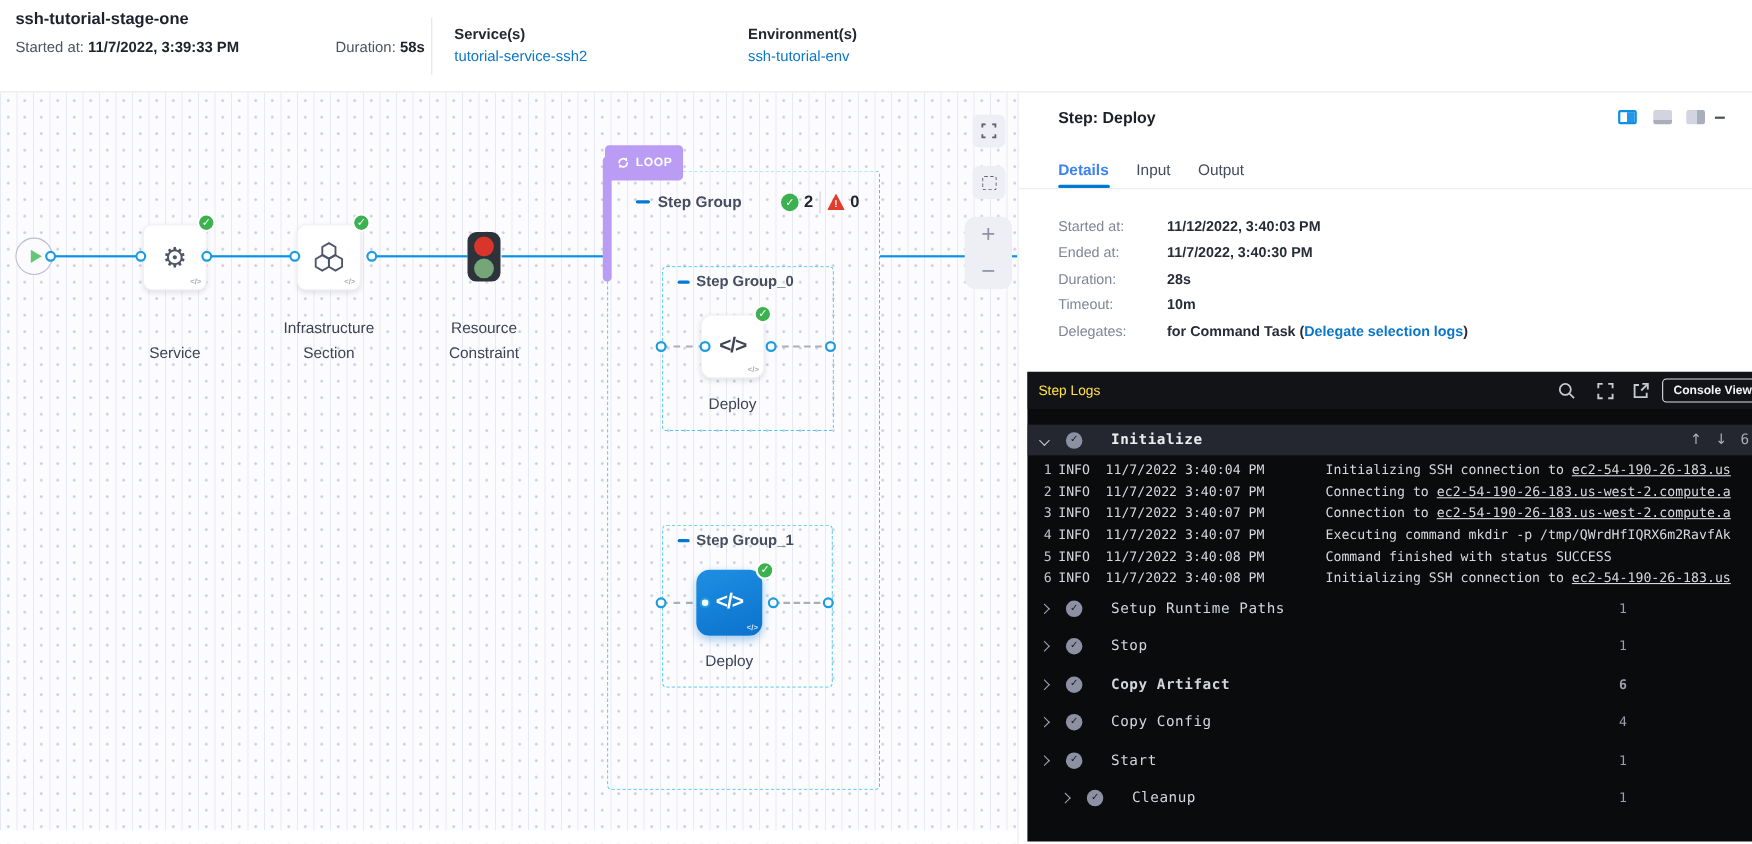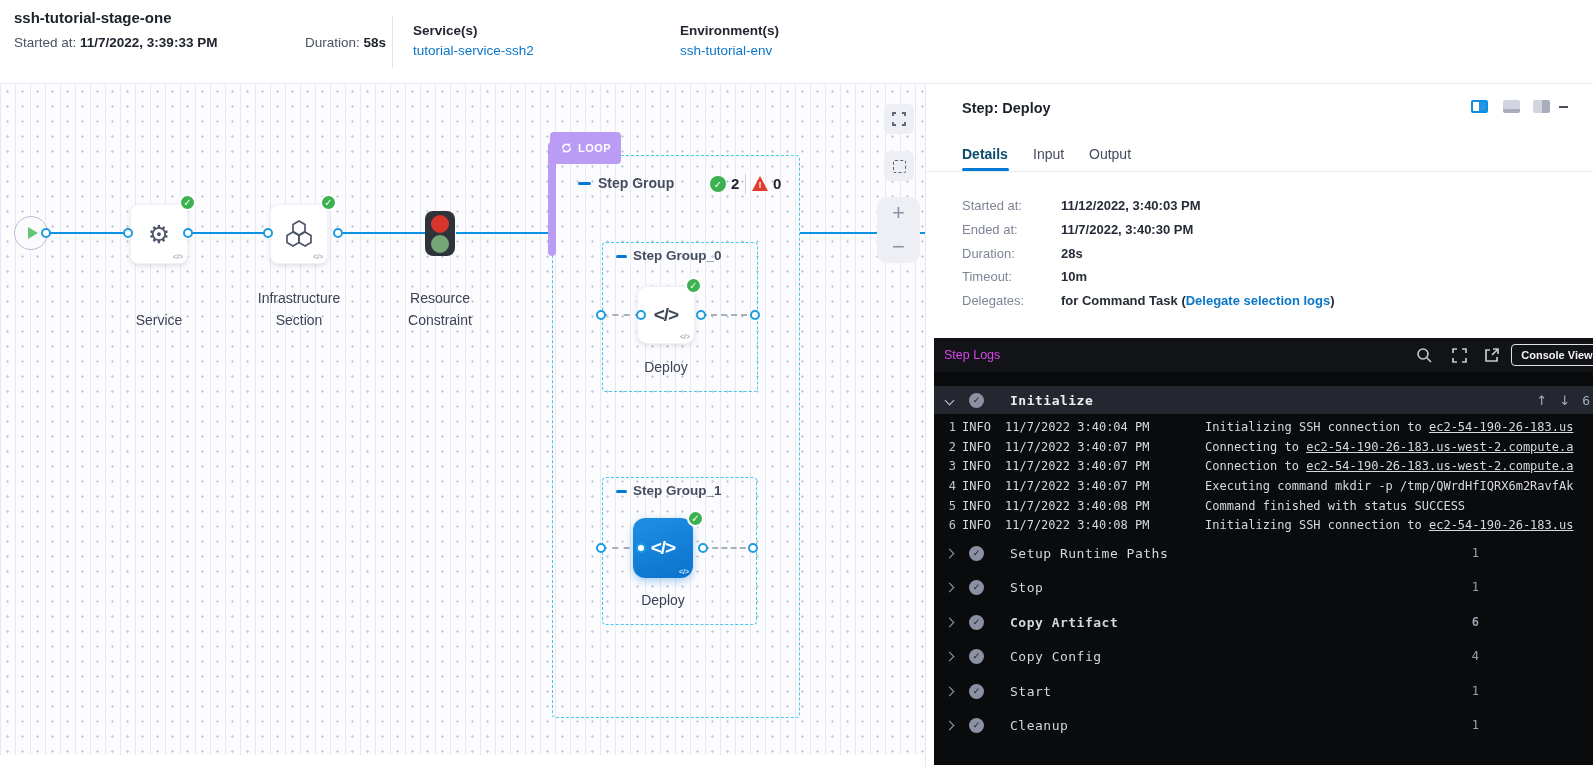--- a/index.html
+++ b/index.html
@@ -85,34 +85,34 @@
   #right-panel { position:absolute; left:925px; top:84px; width:668px; height:683px; background:#fff;
     border-left:1px solid #e7e9ee; }
   .panel-title { position:absolute; left:36px; top:16px; font-size:14.5px; font-weight:700; color:#1c2028; }
   .lay-ic { position:absolute; top:16px; width:17px; height:13px; border-radius:2px; cursor:pointer; }
   .lay-1 { left:545px; border:2px solid #0b8fe5; background:linear-gradient(to right,#fff 50%,#2196e8 50%); }
   .lay-2 { left:577px; background:linear-gradient(to bottom,#d2d5df 70%,#a9aebc 70%); }
   .lay-3 { left:607px; background:linear-gradient(to right,#d2d5df 55%,#a9aebc 55%); }
   .lay-min { position:absolute; left:633px; top:22px; width:9px; height:2px; background:#4a4f5c; cursor:pointer; }
 
   .tab { position:absolute; top:62px; font-size:14px; color:#454b5c; cursor:pointer; }
-  .tab.active { font-weight:700; color:#0c4a6e; }
+  .tab.active { font-weight:700; color:#3b82f6; }
   .tab-underline { position:absolute; left:36px; top:84px; width:47px; height:3px; background:#0278d5; border-radius:2px; }
   .tab-border { position:absolute; left:0; top:87px; width:668px; height:1px; background:#e9ebf0; }
 
   .det-label { position:absolute; left:36px; font-size:13px; color:#7f8596; }
   .det-value { position:absolute; left:135px; font-size:13px; font-weight:700; color:#262b37; }
   .det-link { color:#0a76c9; font-weight:700; cursor:pointer; }
 
   
   #logs { position:absolute; left:8px; top:254px; width:660px; height:427px; background:#0a0b0d;
     overflow:hidden; font-family:"DejaVu Sans Mono", monospace; }
   .logs-header { position:absolute; left:0; top:0; width:660px; height:34px; background:#121316;
     display:flex; align-items:center; }
-  .logs-title { margin-left:10px; font-family:"Liberation Sans",sans-serif; font-size:12.5px; color:#d946ef; }
+  .logs-title { margin-left:10px; font-family:"Liberation Sans",sans-serif; font-size:12.5px; color:#fde047; }
   .log-ic { position:absolute; top:9px; width:17px; height:17px; cursor:pointer; }
   .console-btn { position:absolute; left:577px; top:6px; height:22px; width:92px; border:1px solid #dfe2e9;
     border-radius:4px; color:#f2f3f6; font-family:"Liberation Sans",sans-serif; font-size:11px; font-weight:700;
     display:flex; align-items:center; justify-content:center; background:transparent; cursor:pointer; white-space:nowrap; }
 
   .init-row { position:absolute; left:0; top:48px; width:660px; height:28px; background:#24272f;
     display:flex; align-items:center; cursor:pointer; }
   .chev { width:7px; height:7px; border-right:1.8px solid #c6cad4; border-bottom:1.8px solid #c6cad4; display:inline-block; }
   .chev.down { transform:rotate(45deg); margin-left:12px; }
   .chev.right { transform:rotate(-45deg); margin-left:12px; border-color:#9ba0ae; }
@@ -348,20 +348,20 @@
         <span class="cbadge"></span>
       <span class="sec-name">Copy Config</span>
       <span class="sec-dur">4</span>
     </div>
     <div class="log-sec" style="top:339px;">
       <span class="chev right"></span>
         <span class="cbadge"></span>
       <span class="sec-name">Start</span>
       <span class="sec-dur">1</span>
     </div>
-    <div class="log-sec" style="top:373px;">
+    <div class="log-sec" style="top:373px;padding-left:19px;">
       <span class="chev right"></span>
         <span class="cbadge"></span>
       <span class="sec-name">Cleanup</span>
       <span class="sec-dur">1</span>
     </div>
   </div>
 </div>
 
 </body></html>

